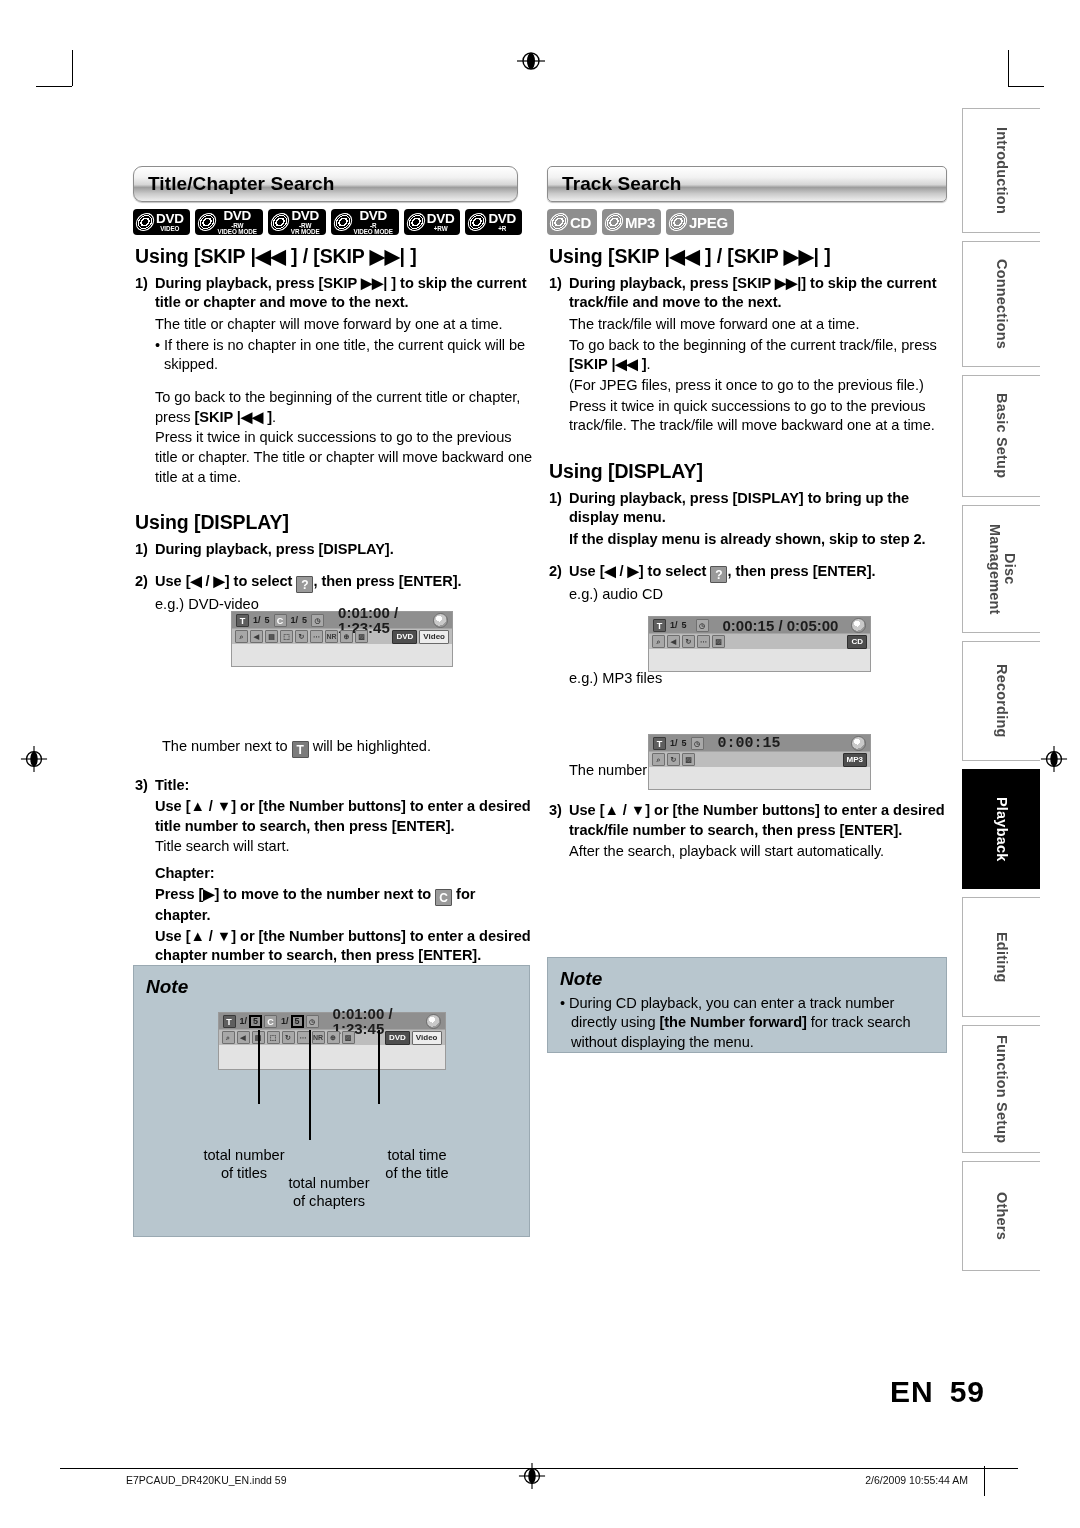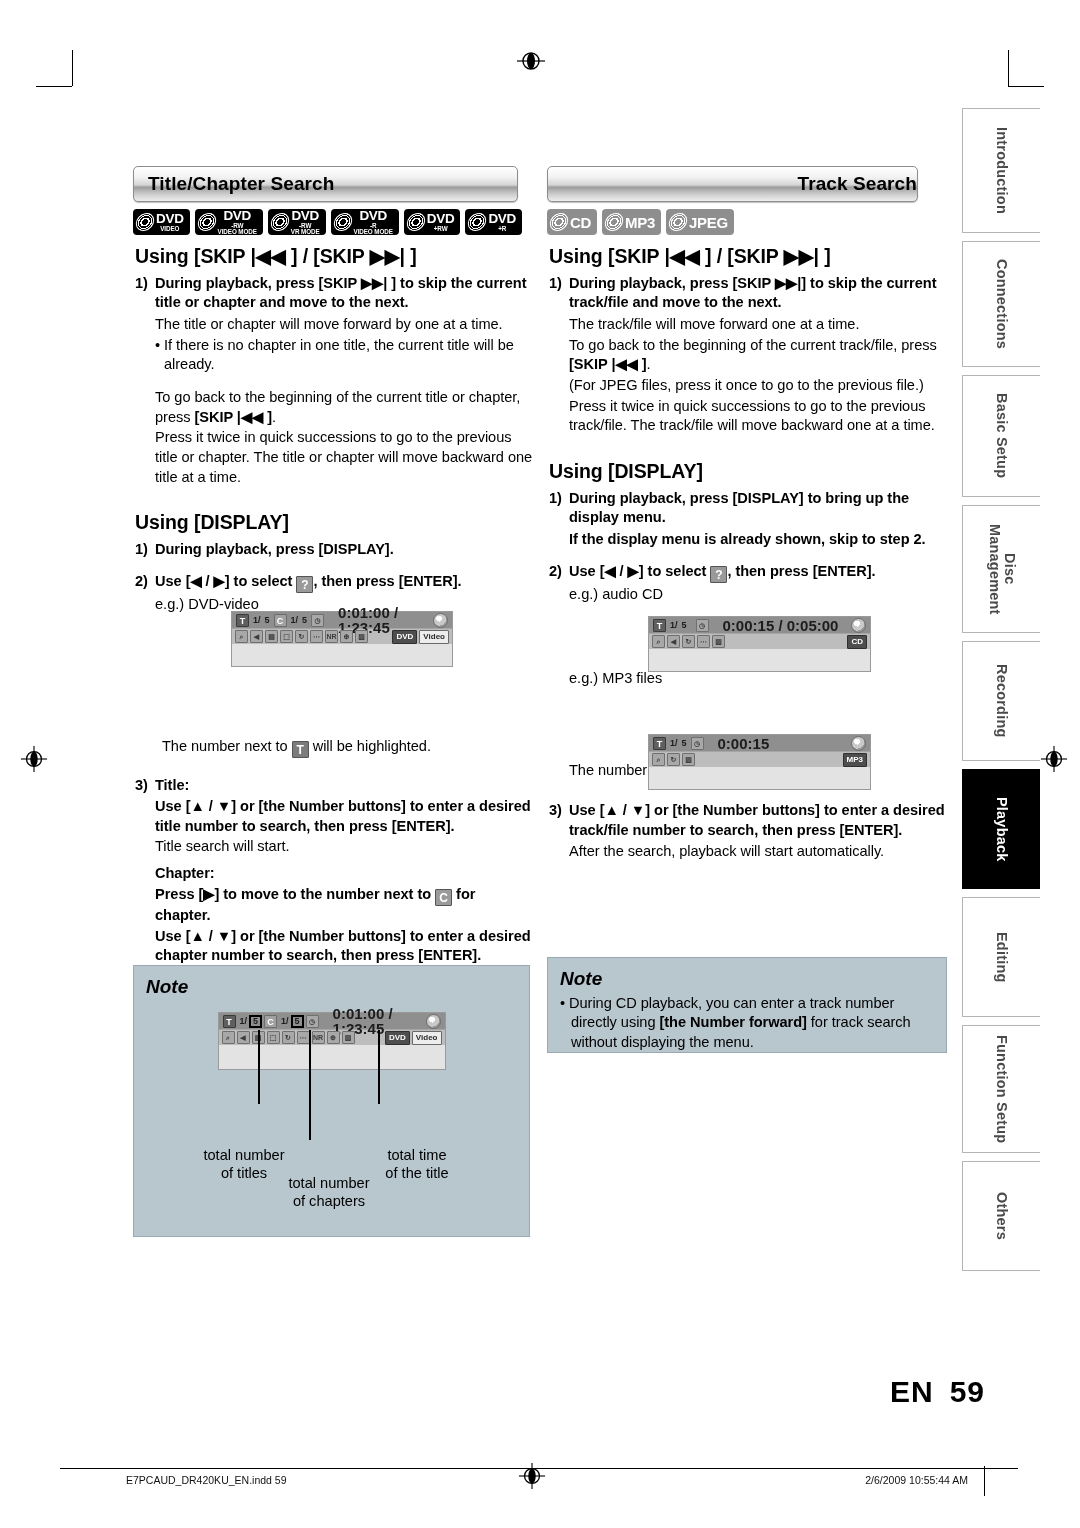--- a/index.html
+++ b/index.html
@@ -33,22 +33,22 @@
 
   
   .sec-bar {
     position: absolute; height: 36px; border-radius: 5px;
     background: linear-gradient(to bottom, #ffffff 0%, #f2f2f2 30%, #d6d6d6 52%, #9d9d9d 60%, #c9c9c9 78%, #efefef 100%);
     border: 1px solid #8d8d8d;
     display: flex; align-items: center;
     box-shadow: 0 1px 1px rgba(0,0,0,.25);
   }
   .sec-bar span { font-size: 19px; font-weight: bold; padding-left: 14px; letter-spacing: .1px; }
-  #sec-left  { left: 133px; top: 166px; width: 385px; }
-  #sec-right { left: 547px; top: 166px; width: 371px; justify-content: flex-end; }
+  #sec-left  { left: 133px; top: 166px; width: 385px; border-radius: 9px; }
+  #sec-right { left: 547px; top: 166px; width: 400px; }
 
   
   .badges { position: absolute; display: flex; gap: 5px; }
   #badges-left  { left: 133px; top: 209px; }
   #badges-right { left: 547px; top: 209px; }
 
   .badge {
     background: #000; color: #fff; border-radius: 4px;
     height: 26px; display: flex; align-items: center;
     padding: 0 6px 0 3px; gap: 2px;
@@ -336,21 +336,21 @@
 
   <div class="col" id="col-left">
 
     <h3 class="using">Using [SKIP |◀◀ ] / [SKIP ▶▶| ]</h3>
 
     <div class="step">
       <div class="num">1)</div>
       <div class="txt">During playback, press [SKIP ▶▶| ] to skip the current title or chapter and move to the next.</div>
     </div>
     <p class="body">The title or chapter will move forward by one at a time.</p>
-    <p class="bullet">• If there is no chapter in one title, the current title will be already.</p>
+    <p class="bullet">• If there is no chapter in one title, the current quick will be skipped.</p>
     <p class="body gap"><span>To go back to the beginning of the current title or chapter, press </span><b>[SKIP |◀◀ ]</b><span>.</span></p>
     <p class="body">Press it twice in quick successions to go to the previous title or chapter. The title or chapter will move backward one title at a time.</p>
 
     <h3 class="using sp">Using [DISPLAY]</h3>
 
     <div class="step">
       <div class="num">1)</div>
       <div class="txt">During playback, press [DISPLAY].</div>
     </div>
 
@@ -456,21 +456,21 @@
     <div style="height:65px;"></div>
 
     <p class="eg" style="margin-top:0;">e.g.) MP3 files</p>
 
     <div class="osd" id="osd-mp3">
       <div class="osd-row1">
         <div class="sq">T</div>
         <div class="num-sm">1/</div>
         <div class="num-sm">5</div>
         <div class="ic">◷</div>
-        <div class="time" style="margin-left:10px;">0:00:15</div>
+        <div class="time" style="margin-left:10px;font-family:Liberation Mono, monospace;">0:00:15</div>
         <div class="wheel"></div>
       </div>
       <div class="osd-row2">
         <div class="ic">⌕</div>
         <div class="ic">↻</div>
         <div class="ic">▨</div>
         <div class="spacer"></div>
         <div class="tag">MP3</div>
       </div>
       <div class="osd-blank"></div>

